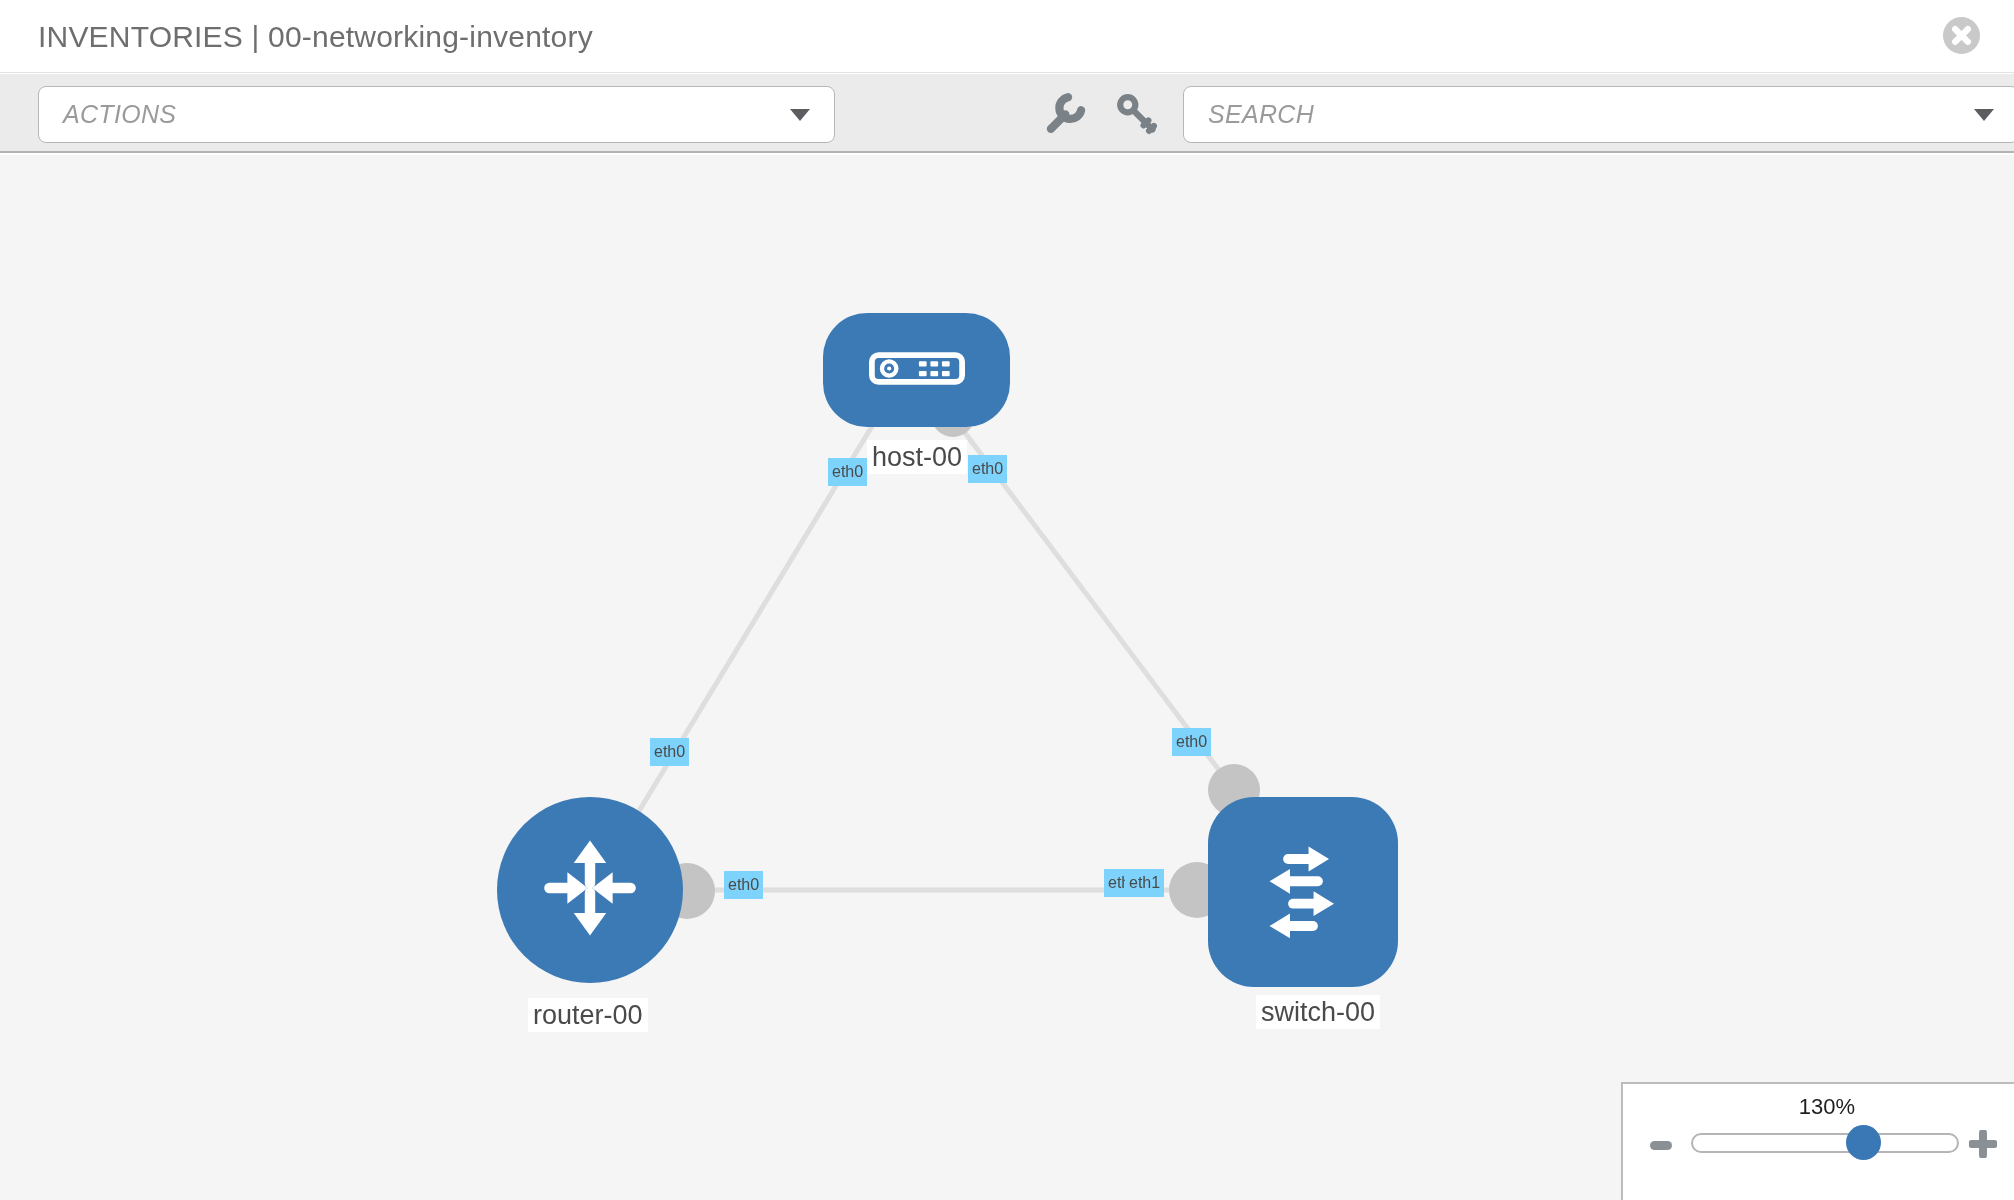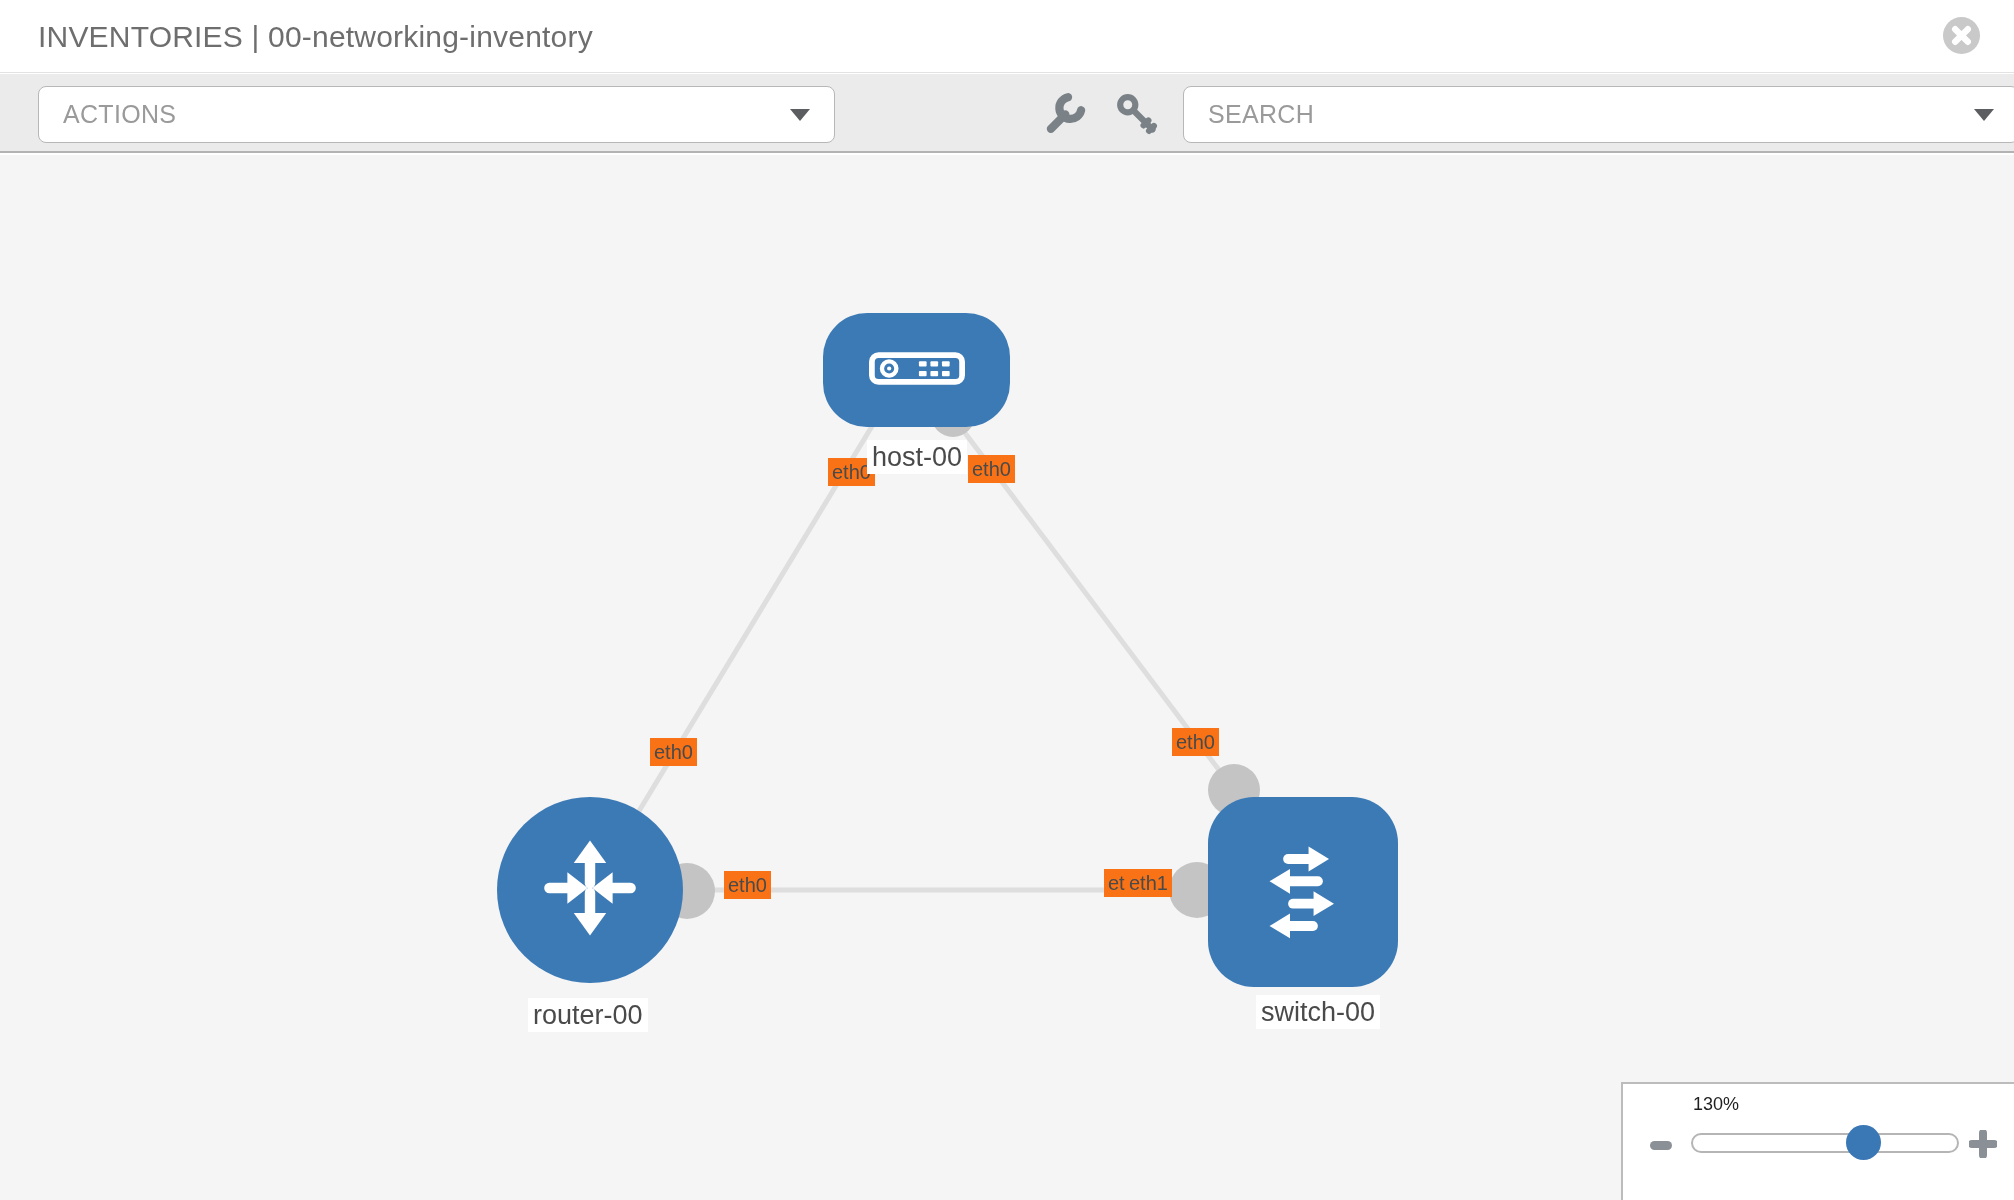--- a/index.html
+++ b/index.html
@@ -24,21 +24,21 @@
     background:transparent;cursor:pointer;
   }
 
   
   .toolbar{
     position:absolute;left:0;top:74px;width:100%;height:79px;background:#ebebeb;
     border-bottom:2px solid #b3b3b3;box-sizing:border-box;
   }
   .combo{
     position:absolute;top:12px;height:57px;background:#ffffff;border:1.5px solid #b7b7b7;
-    border-radius:8px;box-sizing:border-box;cursor:pointer;
+    border-radius:8px;box-sizing:border-box;cursor:pointer;font-style:italic;
   }
   .combo .combo-label{
     position:absolute;left:24px;top:0;height:54px;line-height:54px;
     font-size:25px;color:#9a9a9a;letter-spacing:0.3px;
   }
   .caret{
     position:absolute;right:24px;top:22px;width:0;height:0;
     border-left:10px solid transparent;border-right:10px solid transparent;
     border-top:12px solid #5b5d60;
   }
@@ -57,37 +57,37 @@
     overflow:hidden;
   }
   .wires{position:absolute;left:0;top:0;}
 
   .node{position:absolute;display:flex;align-items:center;justify-content:center;background:#3c7ab6;}
   .node-host{left:823px;top:158px;width:187px;height:114px;border-radius:44px;}
   .node-router{left:497px;top:642px;width:186px;height:186px;border-radius:50%;}
   .node-switch{left:1208px;top:642px;width:190px;height:190px;border-radius:46px;}
 
   .chip{
-    position:absolute;background:#f97316;color:#4a4a4a;font-size:20px;line-height:26px;
+    position:absolute;background:#7dd3fc;color:#4a4a4a;font-size:16px;line-height:26px;
     padding:1px 4px;white-space:nowrap;
   }
   .node-label{
     position:absolute;background:#ffffff;color:#4a4a4a;font-size:27px;line-height:32px;
     padding:1px 5px;white-space:nowrap;text-align:center;
   }
   .chip-clip{overflow:hidden;width:21px;padding-right:0;}
 
   
   .zoom-panel{
     position:absolute;left:1621px;top:927px;width:400px;height:280px;background:#ffffff;
     border:2px solid #bcbcbc;box-sizing:border-box;
   }
   .zoom-value{
-    position:absolute;left:70px;top:10px;width:268px;
-    font-size:18px;color:#1f1f1f;
+    position:absolute;left:70px;top:10px;width:268px;text-align:center;
+    font-size:22px;color:#1f1f1f;
   }
   .zoom-minus{
     position:absolute;left:27px;top:52px;width:24px;height:16px;border:none;background:transparent;
     padding:0;cursor:pointer;
   }
   .zoom-minus .bar{display:block;width:22px;height:9px;border-radius:4.5px;background:#8a9096;margin-top:3px;}
   .zoom-track{
     position:absolute;left:68px;top:49px;width:268px;height:20px;background:#ffffff;
     border:2px solid #b5b5b5;border-radius:12px;box-sizing:border-box;cursor:pointer;
   }

